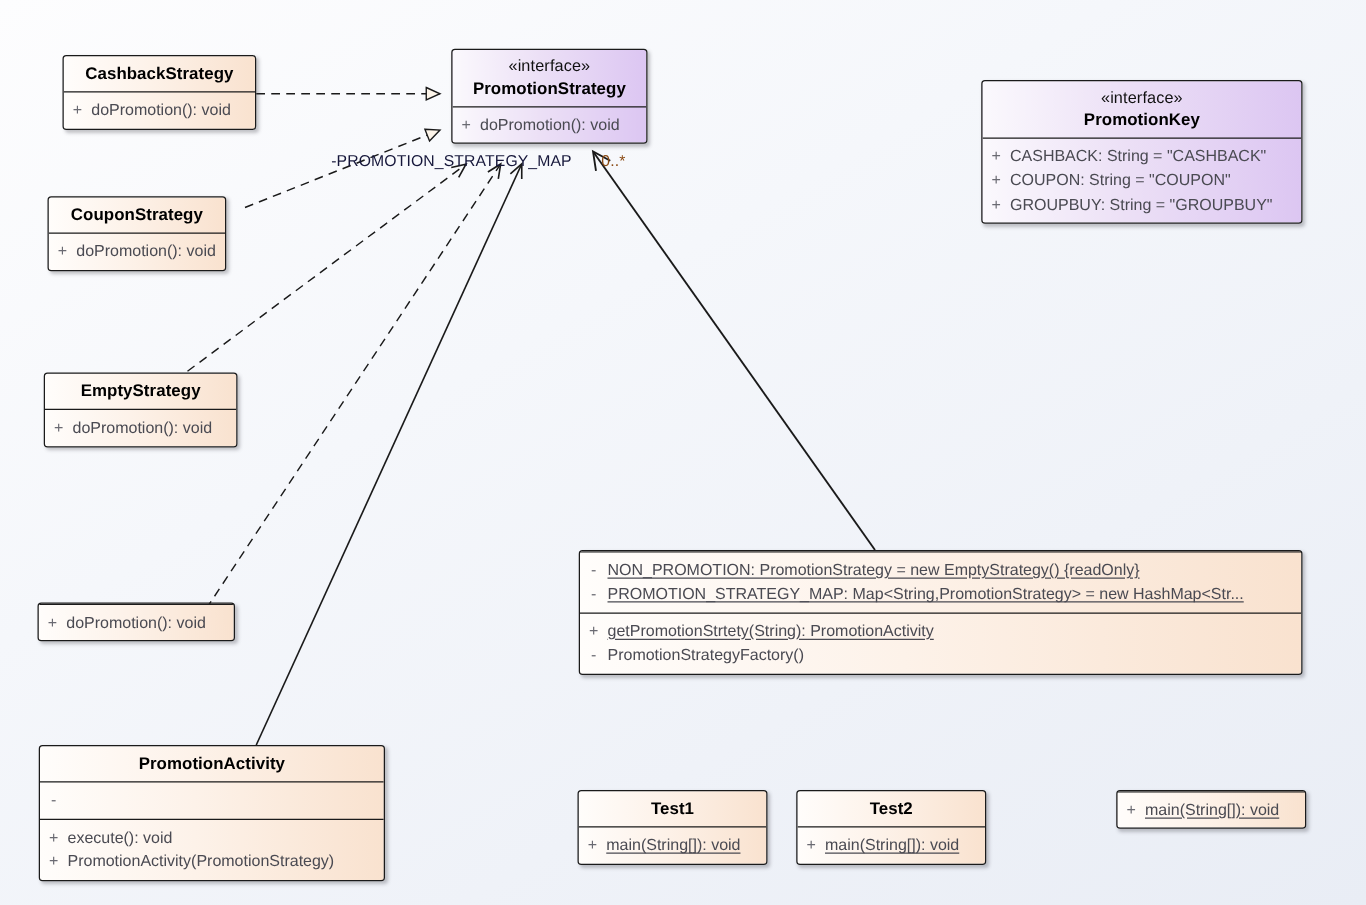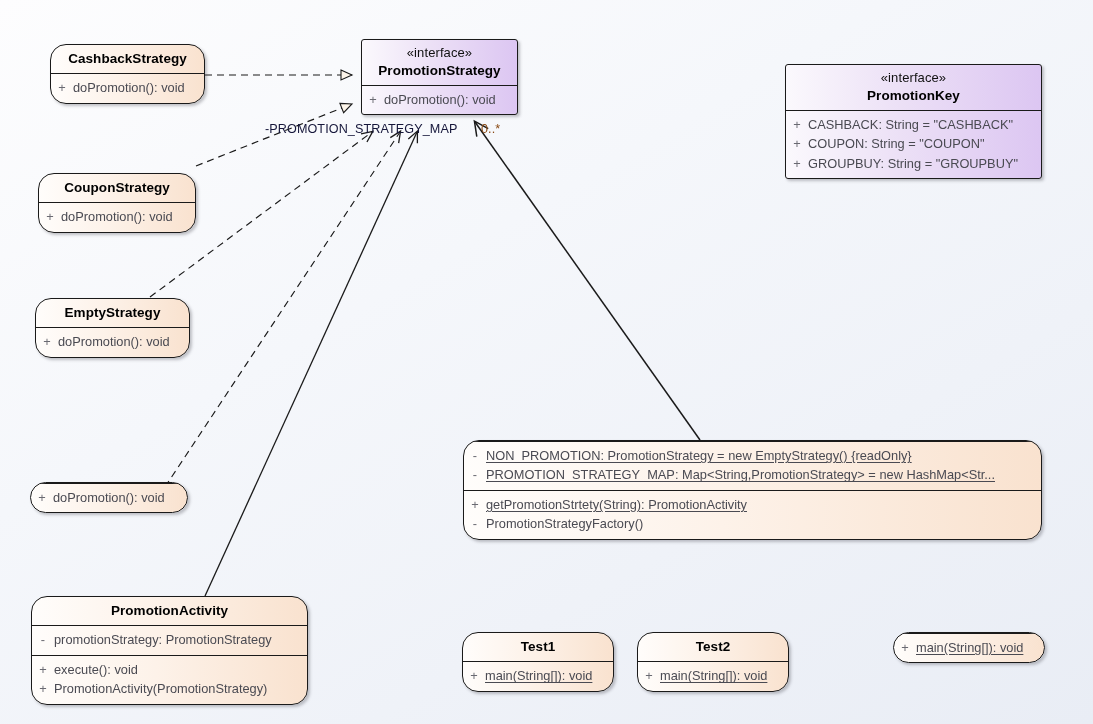--- a/index.html
+++ b/index.html
@@ -18,21 +18,21 @@
   #edges{position:absolute;left:0;top:0;width:1093px;height:724px;pointer-events:none;}
 
   .node{
     position:absolute;
     box-sizing:border-box;
     border:1px solid #1a1a1a;
     border-radius:3px;
     box-shadow:2px 2px 3px rgba(60,60,70,.30);
     overflow:hidden;
   }
-  .node.cls{ background:linear-gradient(90deg,#fffdfb 0%,#fdf2e9 45%,#f9e2cf 100%);border-radius:16px; }
+  .node.cls{ background:linear-gradient(90deg,#fffdfb 0%,#fdf2e9 45%,#f9e2cf 100%); }
   .node.iface{ background:linear-gradient(90deg,#fbf9fd 0%,#ece0f6 45%,#dcc6f2 100%); }
 
   .hdr{
     text-align:center;
     padding:5px 8px 6px 8px;
     line-height:1.28;
   }
   .stereo{
     font-size:13px;color:#111;font-weight:400;
     letter-spacing:.1px;
@@ -108,21 +108,21 @@
     <div class="cname">CashbackStrategy</div>
   </div>
   <div class="sect">
     <div class="row">
       <span class="vis">+</span>
       <span class="mem">doPromotion(): void</span>
     </div>
   </div>
 </div>
 
-<div class="node cls" style="left:38px;top:173px;width:158px;">
+<div class="node cls" style="left:38px;top:157px;width:143px;">
   <div class="hdr">
     <div class="cname">CouponStrategy</div>
   </div>
   <div class="sect">
     <div class="row">
       <span class="vis">+</span>
       <span class="mem">doPromotion(): void</span>
     </div>
   </div>
 </div>
@@ -205,21 +205,20 @@
   </div>
 </div>
 
 <div class="node cls" style="left:31px;top:596px;width:277px;">
   <div class="hdr">
     <div class="cname">PromotionActivity</div>
   </div>
   <div class="sect">
     <div class="row">
       <span class="vis">-</span>
-      <span class="mem">promotionStrategy: PromotionStrategy</span>
     </div>
   </div>
   <div class="sect">
     <div class="row">
       <span class="vis">+</span>
       <span class="mem">execute(): void</span>
     </div>
     <div class="row">
       <span class="vis">+</span>
       <span class="mem">PromotionActivity(PromotionStrategy)</span>

